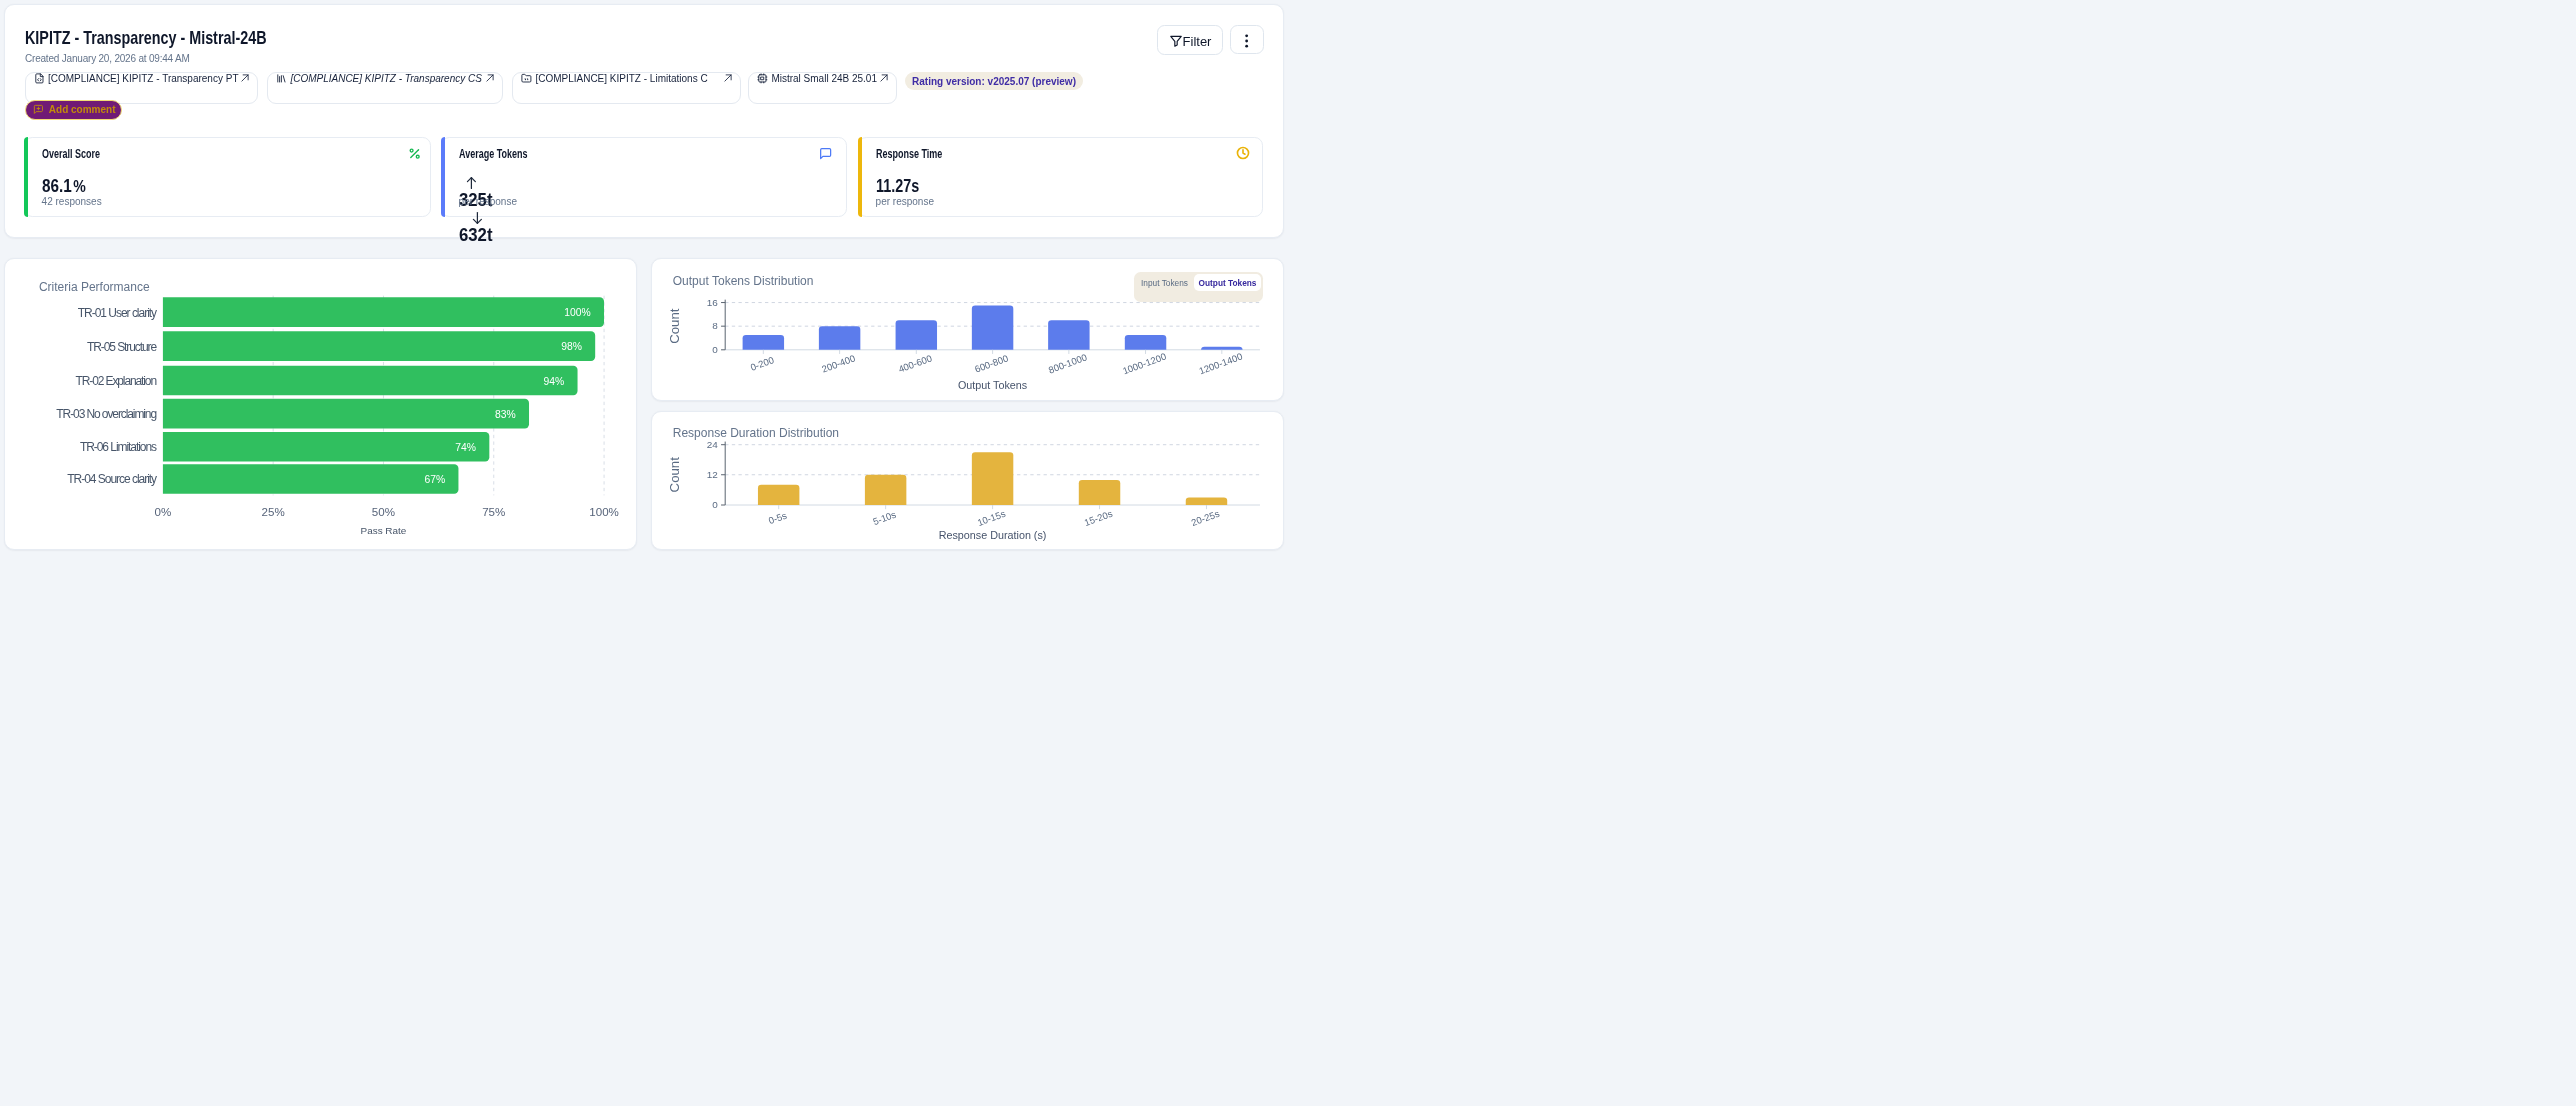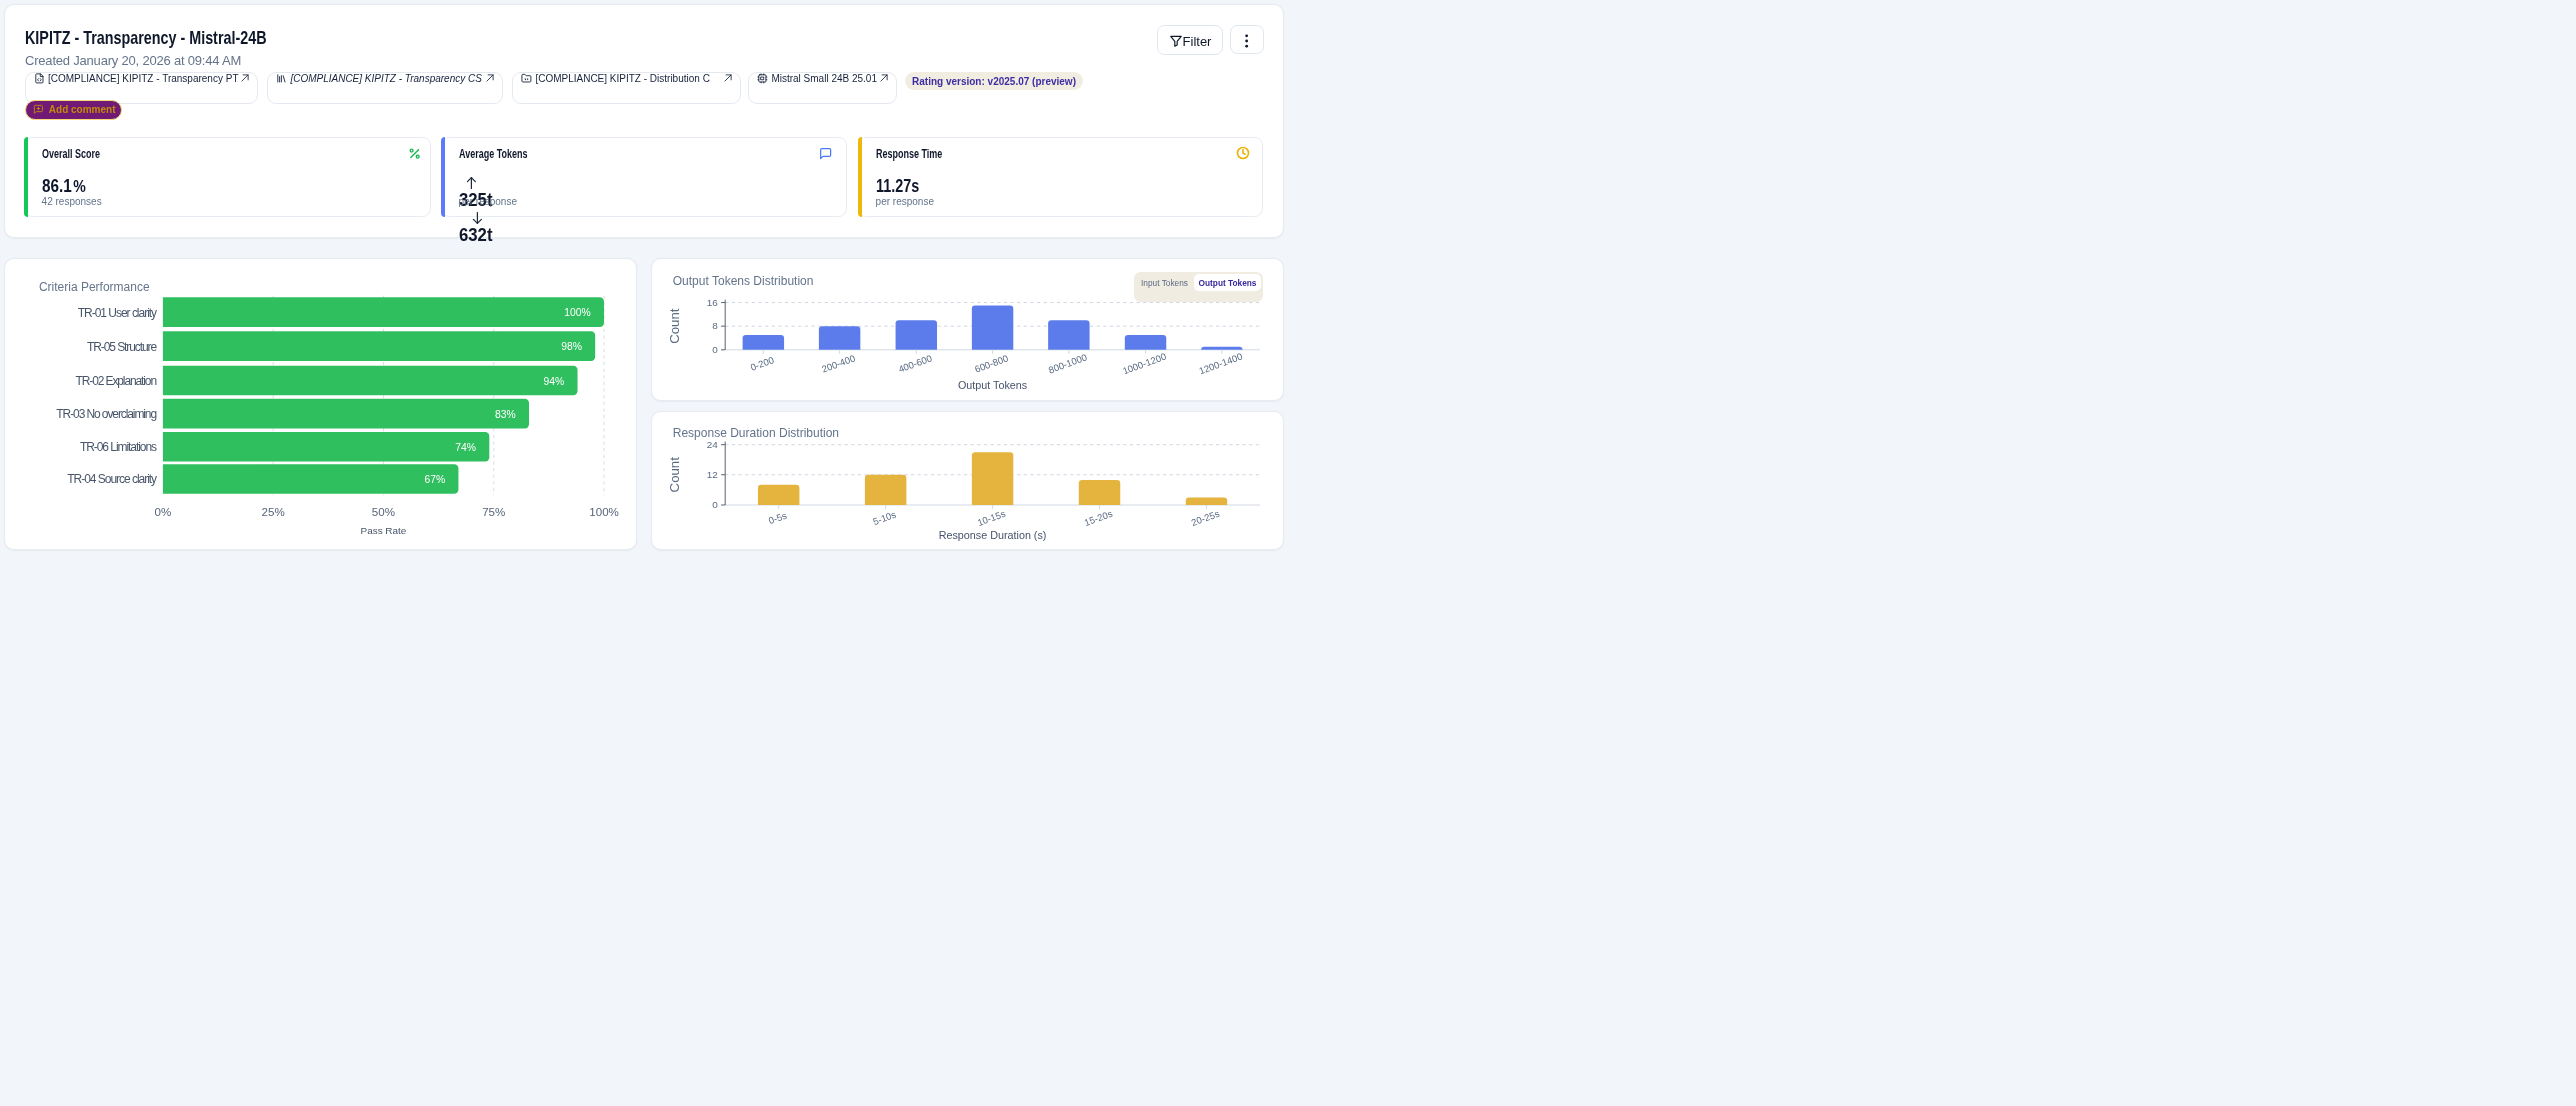--- a/index.html
+++ b/index.html
@@ -8,21 +8,21 @@
   .abs { position:absolute; }
   svg { display:block; }
   text { font-family:"Liberation Sans", sans-serif; }
 </style>
 </head>
 <body>
 
 <div class="card" style="left:4.1px; top:4.1px; width:1280px; height:234px;"></div>
 
 <div class="abs" style="left:25px; top:27px; font-size:19px; font-weight:700; color:#0f172a; transform:scaleX(0.755); transform-origin:0 0; white-space:nowrap;">KIPITZ - Transparency - Mistral-24B</div>
-<div class="abs" style="left:25px; top:53px; font-size:13px; color:#64748b; letter-spacing:-0.2px;">Created January 20, 2026 at 09:44 AM</div>
+<div class="abs" style="left:25px; top:53px; font-size:10px; color:#64748b; letter-spacing:-0.2px;">Created January 20, 2026 at 09:44 AM</div>
 
 <style>
   .chip { position:absolute; top:72px; height:32px; border:0.8px solid #e4e9f0; border-radius:9px;
           display:flex; align-items:flex-start; background:#fff; color:#16213a; font-size:10px;
           padding:0 6.6px 0 8.3px; }
   .chip svg { flex:0 0 auto; }
   .chip .ct { margin:0 0 0 3.3px; white-space:nowrap; }
   .chip .ar { margin-left:auto; }
 </style>
 <div class="chip" style="left:24.5px; width:233px;">
@@ -50,21 +50,21 @@
       <path d="M4.5 19.5 19.5 4.5"></path>
       <path d="M7.5 4.5h12v12"></path>
     </svg>
 </div>
 <div class="chip" style="left:512px; width:229px;">
   <svg width="10.8" height="10.8" viewBox="0 0 24 24" fill="none" stroke="#16213a" stroke-width="2" stroke-linecap="round" stroke-linejoin="round">
       <path d="M20 20a2 2 0 0 0 2-2V8a2 2 0 0 0-2-2h-7.9a2 2 0 0 1-1.69-.9L9.6 3.9A2 2 0 0 0 7.93 3H4a2 2 0 0 0-2 2v13a2 2 0 0 0 2 2Z"></path>
       <path d="M9 13h1v2"></path>
       <path d="M14 13h1v2"></path>
     </svg>
-  <span class="ct">[COMPLIANCE] KIPITZ - Distribution C</span>
+  <span class="ct">[COMPLIANCE] KIPITZ - Limitations C</span>
   <svg class="ar" width="10" height="10" viewBox="0 0 24 24" fill="none" stroke="#16213a" stroke-width="2" stroke-linecap="round" stroke-linejoin="round">
       <path d="M4.5 19.5 19.5 4.5"></path>
       <path d="M7.5 4.5h12v12"></path>
     </svg>
 </div>
 <div class="chip" style="left:748px; width:149px;">
   <svg width="10.8" height="10.8" viewBox="0 0 24 24" fill="none" stroke="#16213a" stroke-width="2" stroke-linecap="round" stroke-linejoin="round">
       <rect x="4" y="4" width="16" height="16" rx="2"></rect>
       <rect x="9" y="9" width="6" height="6"></rect>
       <path d="M15 2v2"></path>

